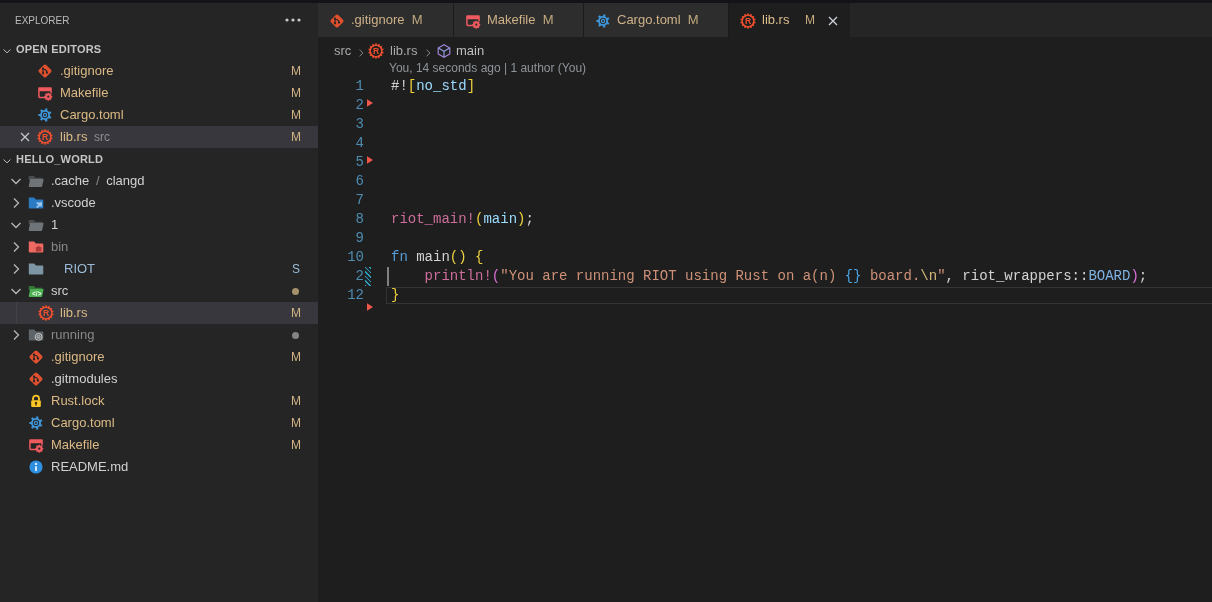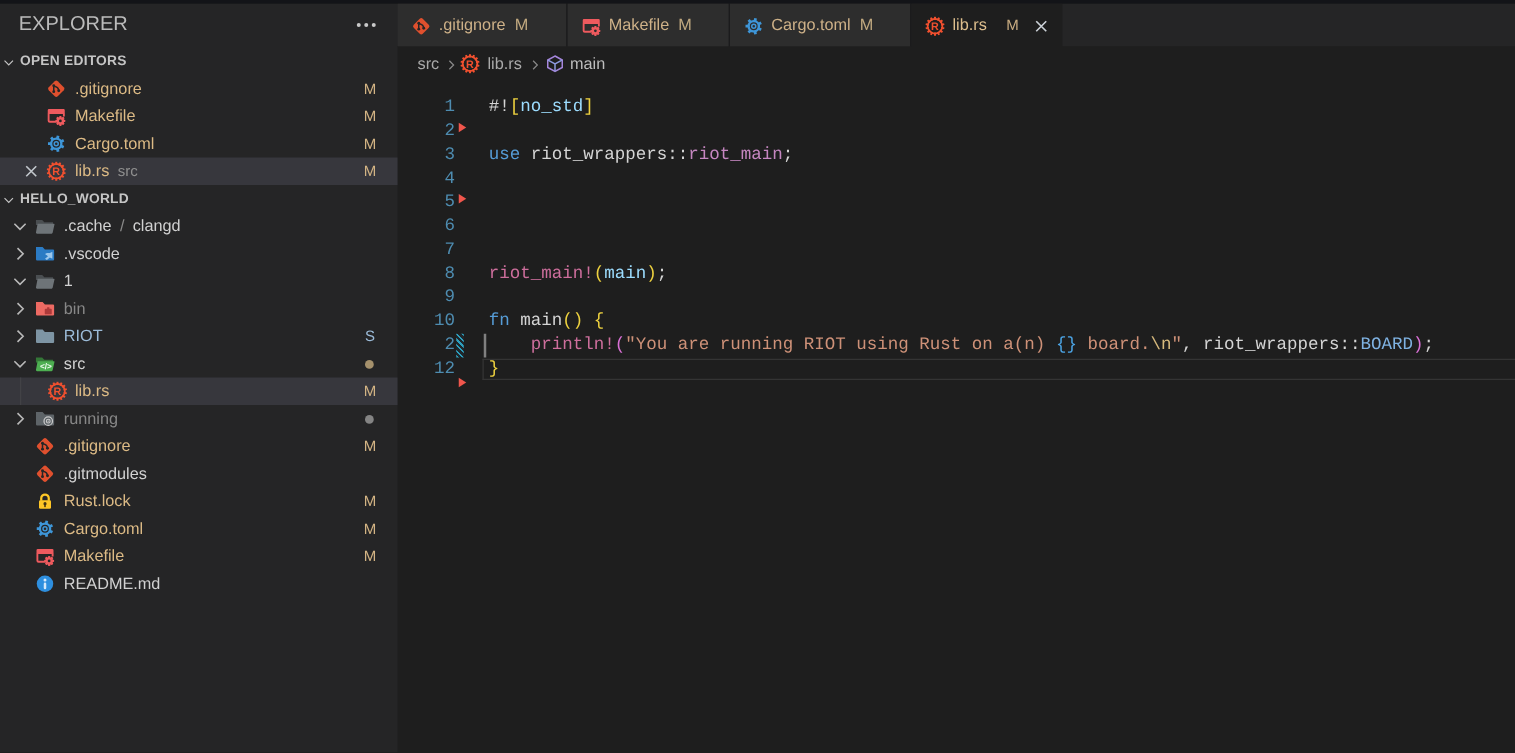--- a/index.html
+++ b/index.html
@@ -10,21 +10,21 @@
 .hdr{position:absolute;font-size:11px;font-weight:bold;color:#C5C5C5;line-height:22px;letter-spacing:0.2px}
 .tan{color:#DCBA85}
 .gray{color:#878787}
 .mono{font-family:"Liberation Mono",monospace;font-size:14px;line-height:19px;white-space:pre}
 .cl{position:absolute;left:391px}
 .num{position:absolute;left:330px;width:34px;text-align:right;color:#4E8CB0}
 </style></head><body>
 <div id="root">
 <div class="abs" style="left:0;top:0;width:1212px;height:3px;background:#131418"></div>
 <div class="side"></div>
-<div class="abs" style="left:15px;top:10px;"><span style="font-size:16px;color:#BBBBBB;line-height:20px">EXPLORER</span></div>
+<div class="abs" style="left:15px;top:10px;"><span style="font-size:10px;color:#BBBBBB;line-height:20px">EXPLORER</span></div>
 <div class="abs" style="left:285px;top:12px;"><svg width="16" height="16" viewBox="0 0 16 16">
         <g fill="#C9C9C9">
           <circle cx="2" cy="8" r="1.6"></circle>
           <circle cx="8" cy="8" r="1.6"></circle>
           <circle cx="14" cy="8" r="1.6"></circle>
         </g>
       </svg></div>
 <div class="abs" style="left:1px;top:43px;"><svg width="12" height="12" viewBox="0 0 16 16">
         <path d="M3.5 6 L8 10.5 L12.5 6" stroke="#C5C5C5" stroke-width="1.3" fill="none"></path>
       </svg></div>
@@ -130,21 +130,21 @@
         <rect x="7.8" y="8.0" width="5.6" height="4.4" rx="0.7" fill="#AD3A3A"></rect>
         <rect x="9.7" y="6.8" width="1.8" height="1.5" fill="#AD3A3A"></rect>
       </svg></div>
 <div class="lbl" style="left:51px;top:236px"><span class="gray">bin</span></div>
 <div class="abs" style="left:8px;top:261px;"><svg width="16" height="16" viewBox="0 0 16 16">
         <path d="M6 3.5 L10.5 8 L6 12.5" stroke="#B8B8B8" stroke-width="1.3" fill="none"></path>
       </svg></div>
 <div class="abs" style="left:28px;top:261px;"><svg width="16" height="16" viewBox="0 0 16 16">
         <path d="M0.8 2.6 h5.3 l1.8 2.0 h6.5 a0.9 0.9 0 0 1 0.9 0.9 v7.0 a0.9 0.9 0 0 1 -0.9 0.9 h-12.7 a0.9 0.9 0 0 1 -0.9 -0.9 z" fill="#7E95A4"></path>
       </svg></div>
-<div class="lbl" style="left:51px;top:258px"><span style="color:#9CBBD8">RIOT</span></div>
+<div class="lbl" style="left:64px;top:258px"><span style="color:#9CBBD8">RIOT</span></div>
 <div class="badge" style="left:281px;top:258px;color:#9CBBD8">S</div>
 <div class="abs" style="left:8px;top:283px;"><svg width="16" height="16" viewBox="0 0 16 16">
         <path d="M3.5 6 L8 10.5 L12.5 6" stroke="#B8B8B8" stroke-width="1.3" fill="none"></path>
       </svg></div>
 <div class="abs" style="left:28px;top:283px;"><svg width="16" height="16" viewBox="0 0 17 16">
         <path d="M0.8 2.6 h5.3 l1.8 2.0 h7.4 v2.4 h-14.5 z" fill="#347737"></path>
         <path d="M2.2 5.8 h13.9 a0.5 0.5 0 0 1 0.5 0.6 l-1.6 7.2 a0.9 0.9 0 0 1 -0.9 0.7 h-12.4 a0.9 0.9 0 0 1 -0.9 -0.9 z" fill="#4DAF51"></path>
         <text x="9.3" y="12.8" font-family="Liberation Sans" font-size="7.0" font-weight="bold" fill="#f0fcf0" text-anchor="middle">&lt;/&gt;</text>
       </svg></div>
 <div class="lbl" style="left:51px;top:280px">src</div>
@@ -340,25 +340,25 @@
       </svg></div>
 <div class="abs" style="left:390px;top:40px;height:22px;line-height:22px;font-size:13px;color:#A9A9A9">lib.rs</div>
 <div class="abs" style="left:422px;top:45px;"><svg width="12" height="12" viewBox="0 0 16 16">
         <path d="M6 3.5 L10.5 8 L6 12.5" stroke="#8A8A8A" stroke-width="1.3" fill="none"></path>
       </svg></div>
 <div class="abs" style="left:436px;top:43px;"><svg width="16" height="16" viewBox="0 0 16 16">
         <path d="M8 1.8 L13.8 5 V11 L8 14.2 L2.2 11 V5 Z" fill="none" stroke="#A586DC" stroke-width="1.2"></path>
         <path d="M2.4 5.1 L8 8.2 L13.6 5.1 M8 8.2 V14" fill="none" stroke="#8E9BE0" stroke-width="1.2"></path>
       </svg></div>
 <div class="abs" style="left:456px;top:40px;height:22px;line-height:22px;font-size:13px;color:#BEBEBE">main</div>
+<div class="abs" style="left:389px;top:59px;height:18px;line-height:18px;font-size:12px;color:#8F949A;white-space:pre">You, 14 seconds ago | 1 author (You)</div>
 <div class="mono num" style="top:77px">1</div>
 <div class="mono cl" style="top:77px"><span style="color:#D4D4D4">#!</span><span style="color:#EDD13F">[</span><span style="color:#9CDCFE">no_std</span><span style="color:#EDD13F">]</span></div>
 <div class="mono num" style="top:96px">2</div>
 <div class="mono num" style="top:115px">3</div>
-<div class="mono cl" style="top:115px"><span style="color:#569CD6">use </span><span style="color:#D4D4D4">riot_wrappers::</span><span style="color:#C586C0">riot_main</span><span style="color:#D4D4D4">;</span></div>
 <div class="mono num" style="top:134px">4</div>
 <div class="mono num" style="top:153px">5</div>
 <div class="mono num" style="top:172px">6</div>
 <div class="mono num" style="top:191px">7</div>
 <div class="mono num" style="top:210px">8</div>
 <div class="mono cl" style="top:210px"><span style="color:#CD6E9C">riot_main!</span><span style="color:#EDD13F">(</span><span style="color:#9CDCFE">main</span><span style="color:#EDD13F">)</span><span style="color:#D4D4D4">;</span></div>
 <div class="mono num" style="top:229px">9</div>
 <div class="mono num" style="top:248px">10</div>
 <div class="mono cl" style="top:248px"><span style="color:#569CD6">fn </span><span style="color:#D4D4D4">main</span><span style="color:#EDD13F">()</span><span style="color:#EDD13F"> {</span></div>
 <div class="mono num" style="top:267px">2</div>

